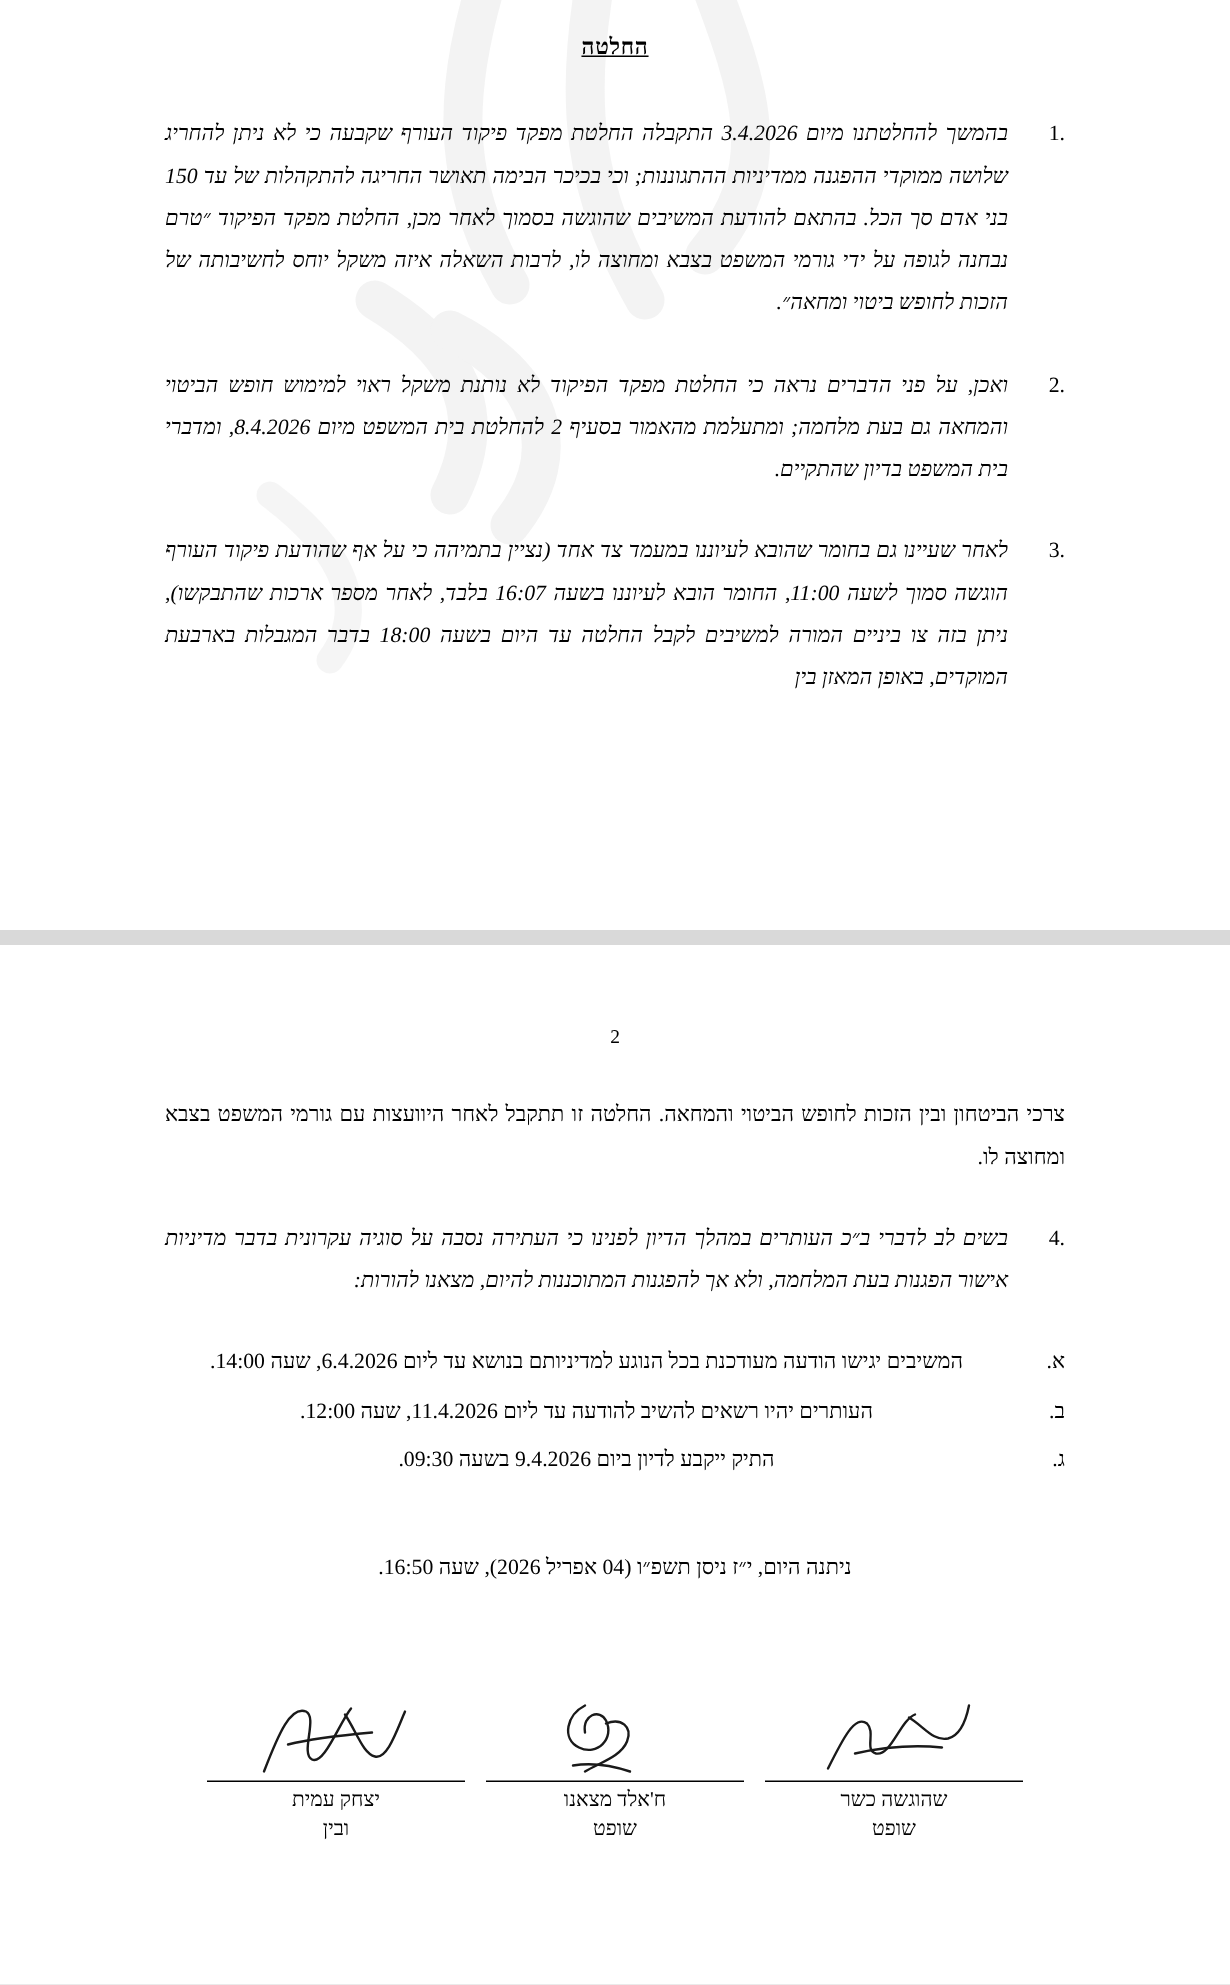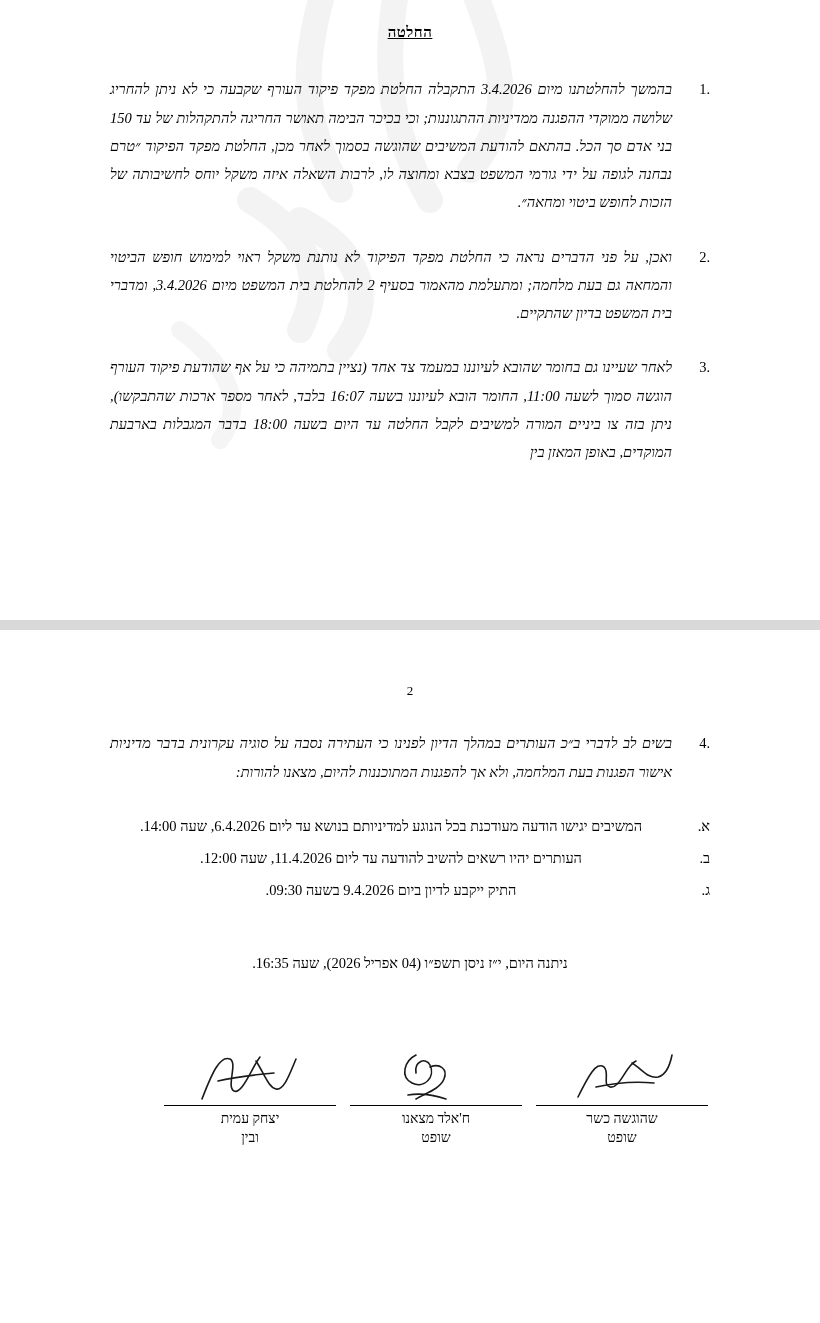--- a/index.html
+++ b/index.html
@@ -108,21 +108,21 @@
   }
   .given-line {
     margin: 44px 0 0 0;
     text-align: center;
     direction: rtl;
     font-size: 14.5px;
   }
   .sign-row {
     display: flex;
     flex-direction: row-reverse;
-    justify-content: flex-end;
+    justify-content: center;
     gap: 10px;
     margin-top: 62px;
     direction: rtl;
   }
   .sign-block {
     width: 176px;
     text-align: center;
     position: relative;
   }
   .sign-scribble {
@@ -173,37 +173,38 @@
   <div class="content">
     <div class="doc-title">החלטה</div>
 
     <div class="para">
       <div class="num ltr">1.</div>
       <div class="txt">בהמשך להחלטתנו מיום 3.4.2026 התקבלה החלטת מפקד פיקוד העורף שקבעה כי לא ניתן להחריג שלושה ממוקדי ההפגנה ממדיניות ההתגוננות; וכי בכיכר הבימה תאושר החריגה להתקהלות של עד 150 בני אדם סך הכל. בהתאם להודעת המשיבים שהוגשה בסמוך לאחר מכן, החלטת מפקד הפיקוד ״טרם נבחנה לגופה על ידי גורמי המשפט בצבא ומחוצה לו, לרבות השאלה איזה משקל יוחס לחשיבותה של הזכות לחופש ביטוי ומחאה״.</div>
     </div>
 
     <div class="para">
       <div class="num ltr">2.</div>
-      <div class="txt">ואכן, על פני הדברים נראה כי החלטת מפקד הפיקוד לא נותנת משקל ראוי למימוש חופש הביטוי והמחאה גם בעת מלחמה; ומתעלמת מהאמור בסעיף 2 להחלטת בית המשפט מיום 3.4.2026, ומדברי בית המשפט בדיון שהתקיים.</div>
+      <div class="txt">ואכן, על פני הדברים נראה כי החלטת מפקד הפיקוד לא נותנת משקל ראוי למימוש חופש הביטוי והמחאה גם בעת מלחמה; ומתעלמת מהאמור בסעיף 2 להחלטת בית המשפט מיום 8.4.2026, ומדברי בית המשפט בדיון שהתקיים.</div>
     </div>
 
     <div class="para">
       <div class="num ltr">3.</div>
       <div class="txt">לאחר שעיינו גם בחומר שהובא לעיוננו במעמד צד אחד (נציין בתמיהה כי על אף שהודעת פיקוד העורף הוגשה סמוך לשעה 11:00, החומר הובא לעיוננו בשעה 16:07 בלבד, לאחר מספר ארכות שהתבקשו), ניתן בזה צו ביניים המורה למשיבים לקבל החלטה עד היום בשעה 18:00 בדבר המגבלות בארבעת המוקדים, באופן המאזן בין</div>
     </div>
   </div>
 </div>
 
 <div class="page-gap"></div>
 
 <div class="page page-2">
   <div class="content">
 
     <div class="page-number">2</div>
 
+    <div class="plain-para">צרכי הביטחון ובין הזכות לחופש הביטוי והמחאה. החלטה זו תתקבל לאחר היוועצות עם גורמי המשפט בצבא ומחוצה לו.</div>
 
     <div class="para">
       <div class="num ltr">4.</div>
       <div class="txt">בשים לב לדברי ב״כ העותרים במהלך הדיון לפנינו כי העתירה נסבה על סוגיה עקרונית בדבר מדיניות אישור הפגנות בעת המלחמה, ולא אך להפגנות המתוכננות להיום, מצאנו להורות:</div>
     </div>
 
     <div class="sub-list">
       <div class="sub-item">
         <div class="slab">א.</div>
         <div class="stxt">המשיבים יגישו הודעה מעודכנת בכל הנוגע למדיניותם בנושא עד ליום 6.4.2026, שעה 14:00.</div>
@@ -211,21 +212,21 @@
       <div class="sub-item">
         <div class="slab">ב.</div>
         <div class="stxt">העותרים יהיו רשאים להשיב להודעה עד ליום 11.4.2026, שעה 12:00.</div>
       </div>
       <div class="sub-item">
         <div class="slab">ג.</div>
         <div class="stxt">התיק ייקבע לדיון ביום 9.4.2026 בשעה 09:30.</div>
       </div>
     </div>
 
-    <div class="given-line">ניתנה היום, י״ז ניסן תשפ״ו (04 אפריל 2026), שעה 16:35.</div>
+    <div class="given-line">ניתנה היום, י״ז ניסן תשפ״ו (04 אפריל 2026), שעה 16:50.</div>
 
     <div class="sign-row">
 
       <div class="sign-block">
         <div class="sign-scribble">
           <svg width="120" height="62" viewBox="0 0 120 62" xmlns="http://www.w3.org/2000/svg" aria-hidden="true">
             <g fill="none" stroke="#1a1a1a" stroke-width="1.6" stroke-linecap="round">
               <path d="M12 56 C 22 30, 30 12, 40 16 C 48 20, 36 44, 44 48 C 52 52, 62 24, 70 14"></path>
               <path d="M66 18 C 74 30, 78 44, 86 46 C 94 48, 100 30, 106 16"></path>
               <path d="M28 38 C 44 34, 62 32, 84 30"></path>

